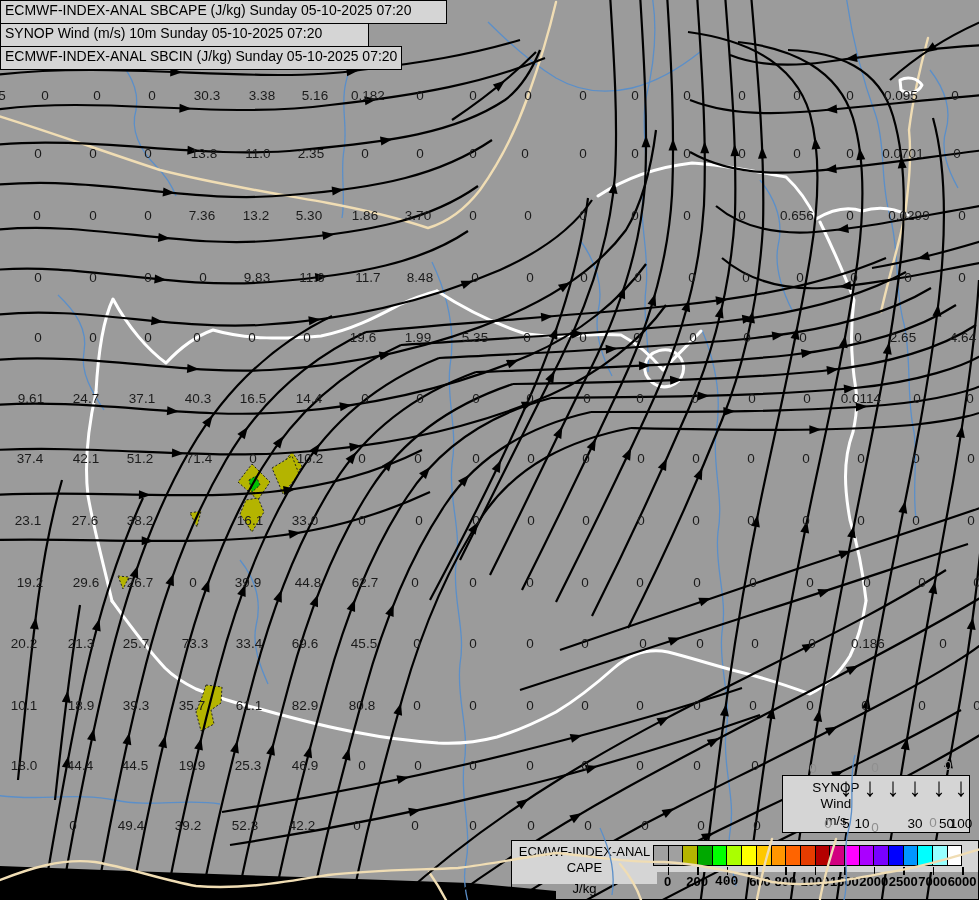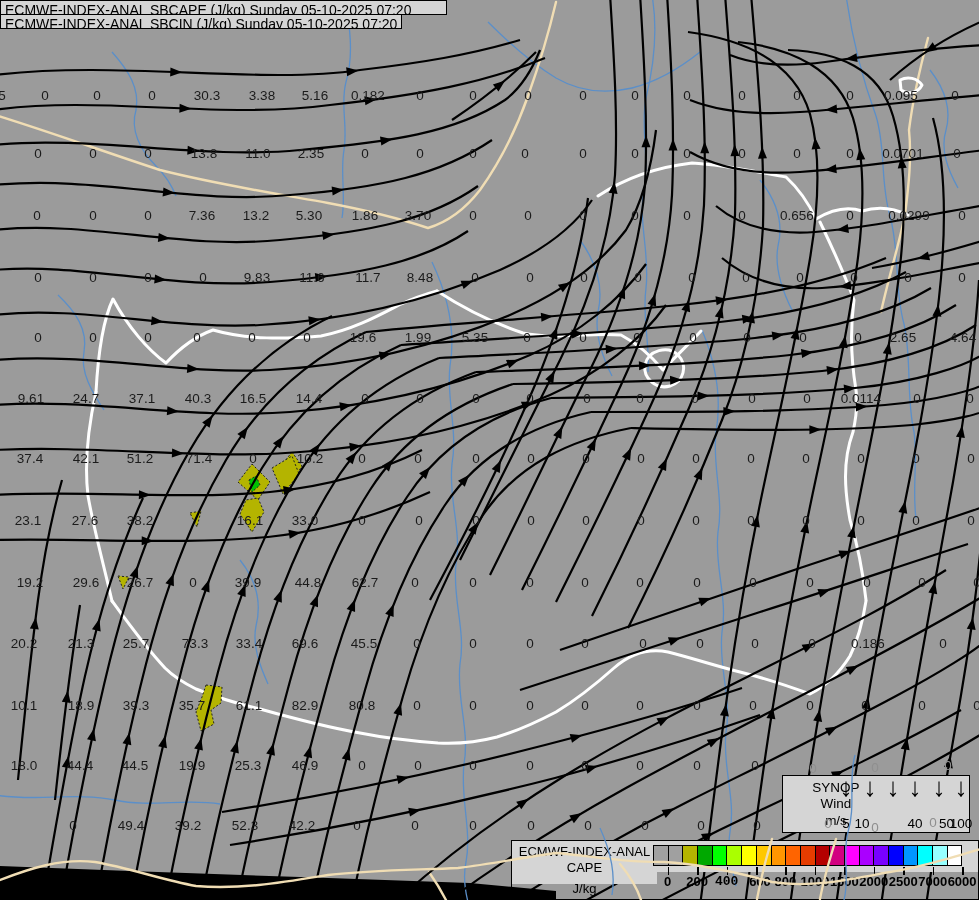--- a/index.html
+++ b/index.html
@@ -2,21 +2,21 @@
 <html><head>
 <meta charset="utf-8">
 <style>
   html,body{margin:0;padding:0;background:#777;}
   #stage{position:relative;width:979px;height:900px;background:#9b9b9b;overflow:hidden;
          font-family:"Liberation Sans",sans-serif;}
   #map-base,#map-overlay{position:absolute;left:0;top:0;width:979px;height:900px;}
   #map-base{z-index:1;}
   #map-overlay{z-index:3;pointer-events:none;}
   #title-block{position:absolute;left:0;top:0;z-index:4;}
-  .title-line{position:relative;background:#d5d5d5;border:1px solid #000;height:15px;line-height:18px;
+  .title-line{position:relative;background:#d5d5d5;border:1px solid #000;height:24px;line-height:18px;
               padding:0 4px;font-size:14px;color:#000;white-space:nowrap;box-sizing:border-box;overflow:hidden;}
   .title-line+.title-line{margin-top:-1px;}
   #synop-box{position:absolute;left:782px;top:775px;width:188px;height:58px;background:#d5d5d5;
              border:1px solid #000;box-sizing:border-box;z-index:2;}
   .synop-t{position:absolute;left:0;width:60px;text-align:center;font-size:13.5px;color:#000;padding-left:23px;}
   .synop-arrow{position:absolute;top:-4px;width:18px;text-align:center;font-size:26px;font-weight:bold;color:#000;}
   .synop-speed{position:absolute;top:40px;width:30px;text-align:center;font-size:13.5px;font-weight:500;color:#000;}
   #cape-box{position:absolute;left:511px;top:840px;width:468px;height:60px;border:1px solid #000;
             box-sizing:border-box;z-index:2;}
   .cape-bg1{position:absolute;left:0;top:0;width:466px;height:31px;background:#d5d5d5;}
@@ -275,21 +275,21 @@
     <span class="synop-t" style="top:20px">Wind</span>
     <span class="synop-t" style="top:37px">m/s</span>
     <div id="synop-scale">
         <div class="synop-arrow" style="left: 54px;">↓</div>
         <div class="synop-speed" style="left: 48px;">5</div>
         <div class="synop-arrow" style="left: 78px;">↓</div>
         <div class="synop-speed" style="left: 64px;">10</div>
         <div class="synop-arrow" style="left: 101px;">↓</div>
         <div class="synop-speed" style="left: 95px; margin-top: 27px;">20</div>
         <div class="synop-arrow" style="left: 123px;">↓</div>
-        <div class="synop-speed" style="left: 117px;">40</div>
+        <div class="synop-speed" style="left: 117px;">30</div>
         <div class="synop-arrow" style="left: 147px;">↓</div>
         <div class="synop-speed" style="left: 141px; text-align: right;">50</div>
         <div class="synop-arrow" style="left: 169px;">↓</div>
         <div class="synop-speed" style="left: 163px;">100</div>
       </div>
   </div>
 
   <div id="cape-box">
     <div class="cape-bg1"></div>
     <div class="cape-bg2"></div>
@@ -579,15 +579,16 @@
       <text x="813" y="772.5" fill="#8f8f8f" font-family="&quot;Liberation Sans&quot;, sans-serif" font-size="13.5px" text-anchor="middle">0</text>
       <text x="875" y="771.5" fill="#8f8f8f" font-family="&quot;Liberation Sans&quot;, sans-serif" font-size="13.5px" text-anchor="middle">0</text>
       <text x="948" y="769.5" fill="#8f8f8f" font-family="&quot;Liberation Sans&quot;, sans-serif" font-size="13.5px" text-anchor="middle">0</text>
       <text x="828" y="827.5" fill="#8f8f8f" font-family="&quot;Liberation Sans&quot;, sans-serif" font-size="13.5px" text-anchor="middle">0</text>
       <text x="875" y="831.5" fill="#8f8f8f" font-family="&quot;Liberation Sans&quot;, sans-serif" font-size="13.5px" text-anchor="middle">0</text>
       <text x="933" y="826.5" fill="#8f8f8f" font-family="&quot;Liberation Sans&quot;, sans-serif" font-size="13.5px" text-anchor="middle">0</text>
     </svg>
 
   <div id="title-block">
     <div class="title-line" style="width:447px">ECMWF-INDEX-ANAL SBCAPE (J/kg) Sunday 05-10-2025 07:20</div>
+    <div class="title-line" style="width:369px">SYNOP Wind (m/s) 10m Sunday 05-10-2025 07:20</div>
     <div class="title-line" style="width:402px">ECMWF-INDEX-ANAL SBCIN (J/kg) Sunday 05-10-2025 07:20</div>
   </div>
 </div>
 
 </body></html>

